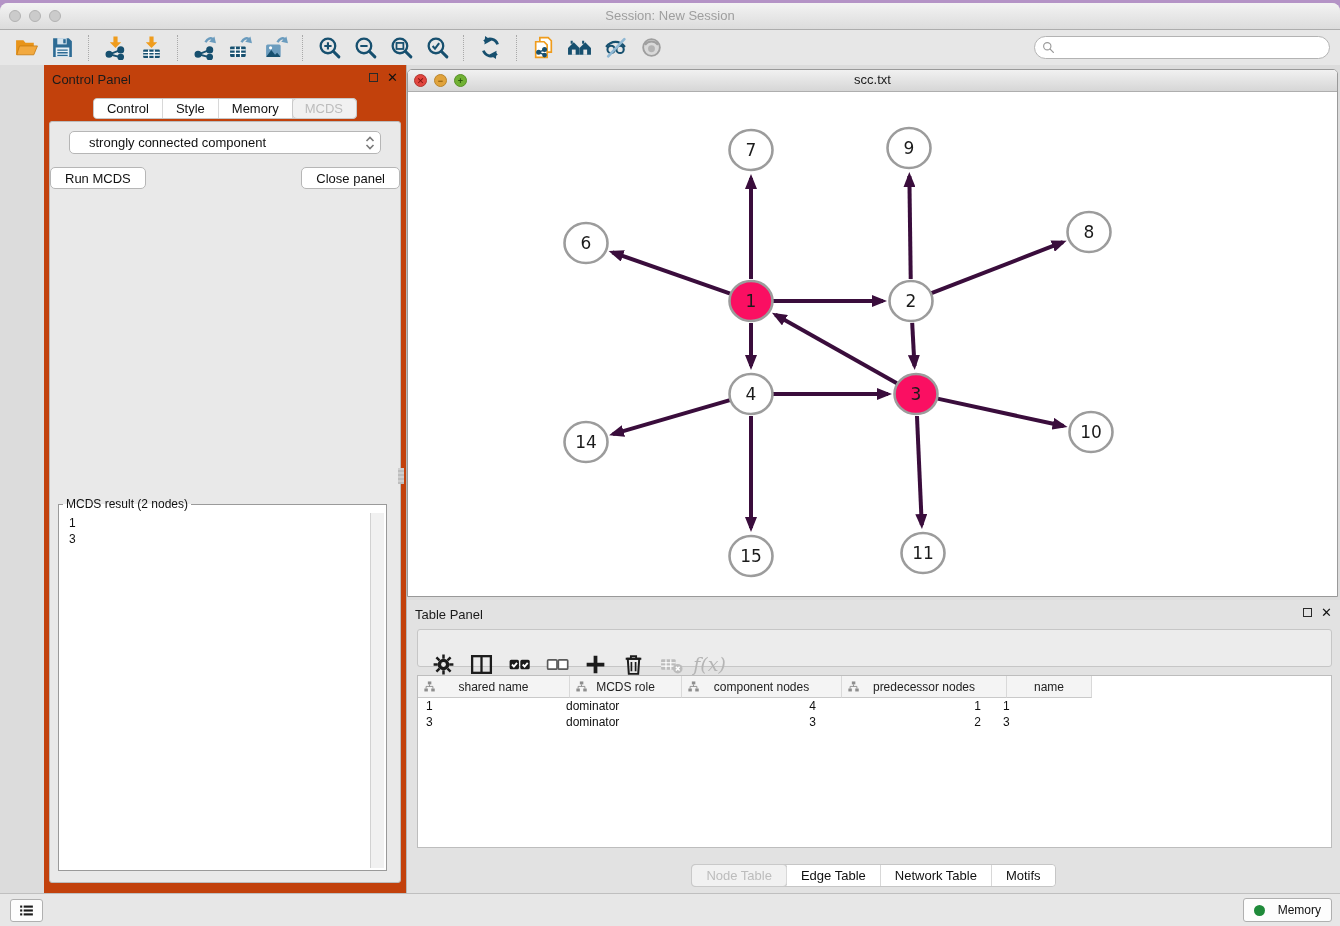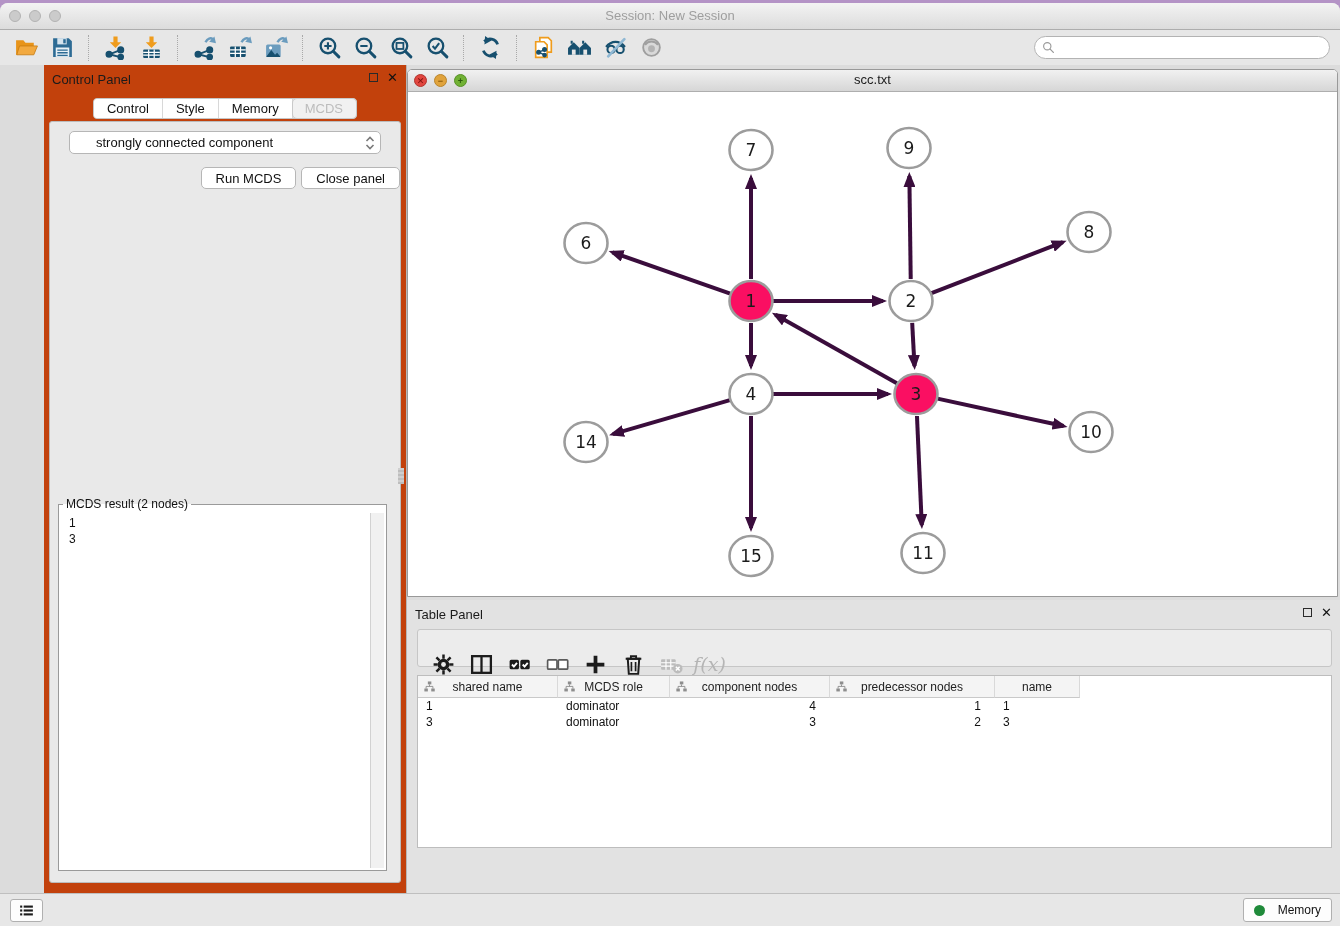--- a/index.html
+++ b/index.html
@@ -39,23 +39,23 @@
   .tabgroup{display:flex;background:#fff;border:1px solid #c6c6c6;border-radius:4px;}
   .tab{padding:2px 13px;font-size:13px;color:#111;background:#fff;border-right:1px solid #d8d8d8;cursor:default;}
   .tab:first-child{border-radius:4px 0 0 4px;}
   .tab:last-child{border-right:none;border-radius:0 4px 4px 0;}
   .tab.selected{background:#f1f1f1;color:#bcbcbc;border-radius:4px;box-shadow:0 0 0 1px #c9c9c9;padding-left:12px;}
   .cp-content{position:absolute;top:56px;left:5px;right:5px;bottom:10px;background:#e9e9e9;
     border:1px solid #bcbcbc;border-radius:3px;}
   .opt-label{margin-top:18px;text-align:center;font-size:13px;color:#161616;}
   .combo{margin:9px auto 0;width:312px;height:23px;background:#fff;border:1px solid #b6b6b6;
     border-radius:5px;display:flex;align-items:center;font-size:13px;color:#111;
-    padding-left:26px;position:relative;box-sizing:border-box;}
+    padding-left:19px;position:relative;box-sizing:border-box;}
   .combo-stepper{position:absolute;right:5px;top:3px;}
-  .btnrow{display:flex;justify-content:flex-end;gap:5px;margin-top:13px;}
+  .btnrow{display:flex;justify-content:space-between;gap:15px;margin-top:13px;}
   .pbtn{height:22px;padding:0 14px;background:#fff;border:1px solid #b6b6b6;border-radius:5px;
     font-size:13px;color:#111;font-family:"Liberation Sans",sans-serif;}
   .result-fs{position:absolute;left:8px;right:13px;top:375px;bottom:11px;border:1px solid #9a9a9a;
     background:#fff;margin:0;padding:0;}
   .result-fs legend{font-size:12px;color:#111;margin-left:4px;padding:0 3px;}
   .result-lines{position:absolute;top:2px;left:2px;right:17px;bottom:2px;
     font-size:12px;line-height:16px;color:#111;padding:2px 0 0 8px;overflow:hidden;}
   .result-scroll{position:absolute;top:2px;right:2px;bottom:2px;width:13px;background:#f1f1f1;
     border-left:1px solid #d2d2d2;}
   .split-handle{position:absolute;left:398px;top:403px;width:6px;height:16px;
@@ -479,21 +479,21 @@
               <circle cx="18" cy="16" r="4.6" fill="#bcbcbc"></circle>
               <path d="M16.2 14.2l3.6 3.6M19.8 14.2l-3.6 3.6" stroke="#fff" stroke-width="1.5"></path>
             </svg>
           </button>
           <button class="tbi disabled">
             <span class="fx-label">f(x)</span>
           </button>
         </div>
       <div class="tp-table" id="tp-table">
           <div class="thead">
-            <div class="hcell" style="width: 140px;">
+            <div class="hcell" style="width: 152px;">
               <svg viewBox="0 0 12 12" width="11" height="11">
                 <g fill="#8d8d8d">
                   <rect x="4.2" y="0.5" width="3.8" height="3.2"></rect>
                   <rect x="0.4" y="8.2" width="3.8" height="3.2"></rect>
                   <rect x="7.9" y="8.2" width="3.8" height="3.2"></rect>
                 </g>
                 <path d="M6 3.7v2.2M2.3 8.2V5.9h7.4v2.3" fill="none" stroke="#8d8d8d" stroke-width="1"></path>
               </svg>
               <span>shared name</span>
             </div>
@@ -542,20 +542,28 @@
             <div class="tcell" style="width: 85px;">1</div>
           </div>
           <div class="trow">
             <div class="tcell" style="width: 140px;">3</div>
             <div class="tcell" style="width: 112px;">dominator</div>
             <div class="tcell right" style="width: 160px;">3</div>
             <div class="tcell right" style="width: 165px;">2</div>
             <div class="tcell" style="width: 85px;">3</div>
           </div>
         </div>
+      <div class="tp-tabs">
+        <div class="tabgroup" id="tp-tabgroup">
+            <div class="tab selected">Node Table</div>
+            <div class="tab">Edge Table</div>
+            <div class="tab">Network Table</div>
+            <div class="tab">Motifs</div>
+          </div>
+      </div>
     </div>
   </div>
 
   <div class="statusbar">
     <button class="list-btn">
       <svg viewBox="0 0 24 24" width="17" height="17">
           <g fill="#1c1c1c">
             <rect x="3" y="5" width="3" height="3"></rect>
             <rect x="3" y="10.5" width="3" height="3"></rect>
             <rect x="3" y="16" width="3" height="3"></rect>

